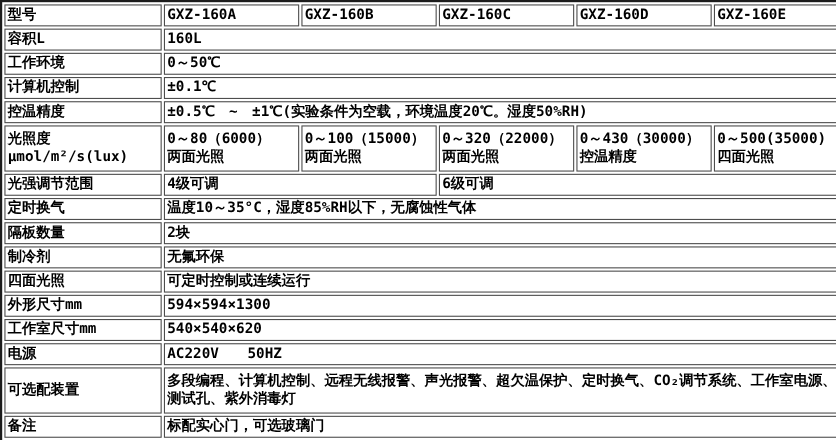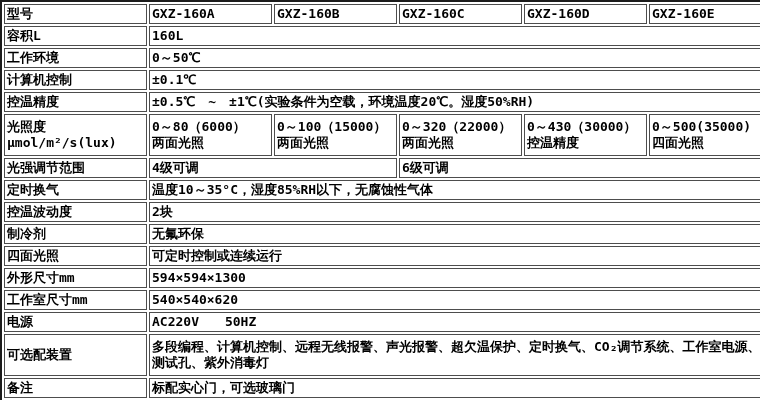--- a/index.html
+++ b/index.html
@@ -115,21 +115,21 @@
     <td colspan="2">4级可调</td>
     <td colspan="3">6级可调</td>
   </tr>
 
   <tr>
     <td class="lbl">定时换气</td>
     <td colspan="5">温度10～35°C，湿度85%RH以下，无腐蚀性气体</td>
   </tr>
 
   <tr>
-    <td class="lbl">控温波动度</td>
+    <td class="lbl">隔板数量</td>
     <td colspan="5">2块</td>
   </tr>
 
   <tr>
     <td class="lbl">制冷剂</td>
     <td colspan="5">无氟环保</td>
   </tr>
 
   <tr>
     <td class="lbl">四面光照</td>

